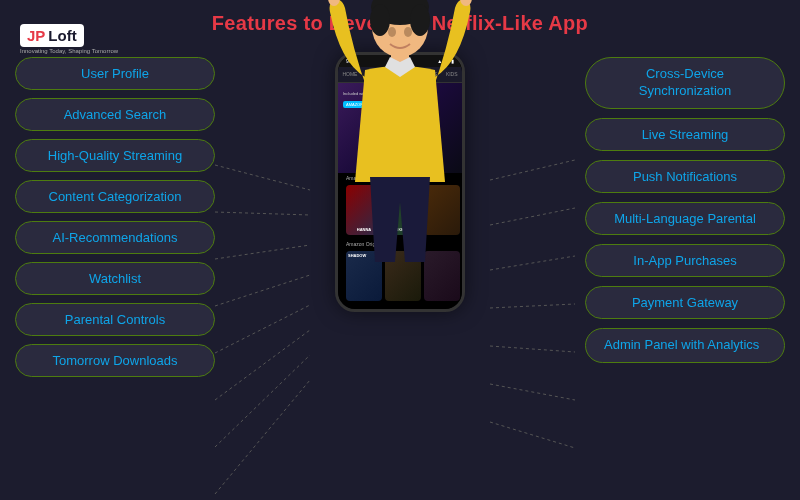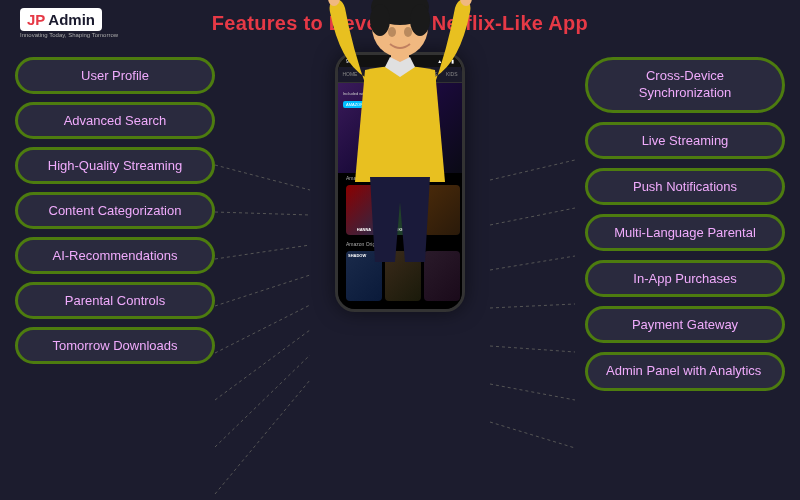--- a/index.html
+++ b/index.html
@@ -22,21 +22,21 @@
     .header {
       display: flex;
       align-items: center;
       justify-content: center;
       padding: 12px 20px 4px;
       position: relative;
     }
     .logo {
       position: absolute;
       left: 20px;
-      top: 8px;
+      top: 24px;
       display: flex;
       flex-direction: column;
       align-items: flex-start;
     }
     .logo-box {
       background: #fff;
       padding: 3px 7px;
       border-radius: 4px;
       display: flex;
       align-items: center;
@@ -77,24 +77,24 @@
     
     .feature-column {
       display: flex;
       flex-direction: column;
       gap: 8px;
       width: 200px;
       margin-top: 10px;
     }
     .feature-pill {
       background: #2a2a3e;
-      border: 3px solid #4d7c0f;
+      border: 1px solid #4d7c0f;
       border-radius: 30px;
       padding: 8px 18px;
-      color: #f0abfc;
+      color: #0ea5e9;
       font-size: 13px;
       font-weight: 500;
       text-align: center;
       white-space: nowrap;
     }
 
     
     .phone-center {
       display: flex;
       flex-direction: column;
@@ -236,21 +236,21 @@
   </style>
 </head>
 <body>
 
 <div class="bg">
 
   <div class="header">
     <div class="logo">
       <div class="logo-box">
         <span class="logo-jp">JP</span>
-        <span class="logo-loft">Admin</span>
+        <span class="logo-loft">Loft</span>
       </div>
       <span class="logo-tagline">Innovating Today, Shaping Tomorrow</span>
     </div>
     <h1 class="main-title">Features to Develop a Netflix-Like App</h1>
   </div>
 
   <svg class="connectors" viewBox="0 0 800 440" preserveAspectRatio="none">
 
     <line x1="215" y1="105" x2="310" y2="130" stroke="#555" stroke-width="1" stroke-dasharray="3,3"></line>
     <line x1="215" y1="152" x2="310" y2="155" stroke="#555" stroke-width="1" stroke-dasharray="3,3"></line>
@@ -271,20 +271,21 @@
   </svg>
 
   <div class="main-layout">
 
     <div class="feature-column">
       <div class="feature-pill">User Profile</div>
       <div class="feature-pill">Advanced Search</div>
       <div class="feature-pill">High-Quality Streaming</div>
       <div class="feature-pill">Content Categorization</div>
       <div class="feature-pill">AI-Recommendations</div>
+      <div class="feature-pill">Watchlist</div>
       <div class="feature-pill">Parental Controls</div>
       <div class="feature-pill">Tomorrow Downloads</div>
     </div>
 
     <div class="phone-center">
       <div class="phone-frame">
         <div class="phone-screen">
 
           <div class="phone-status-bar">
             <span class="phone-status-text">9:41</span>

